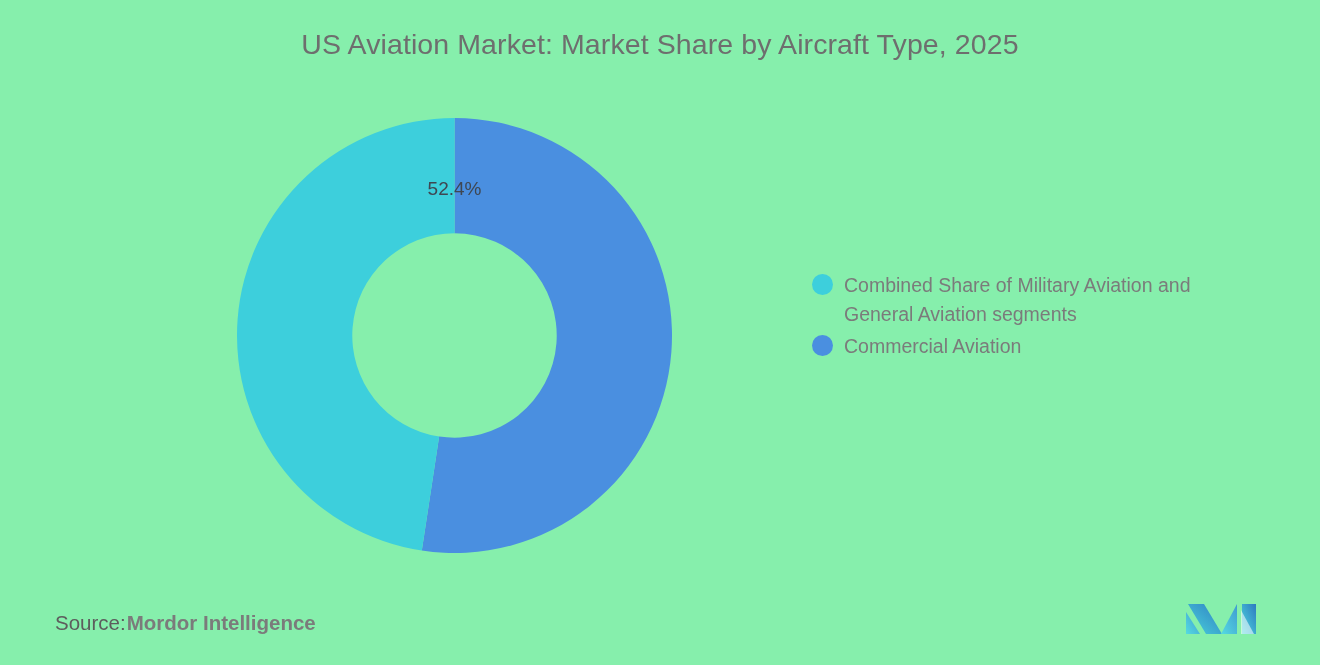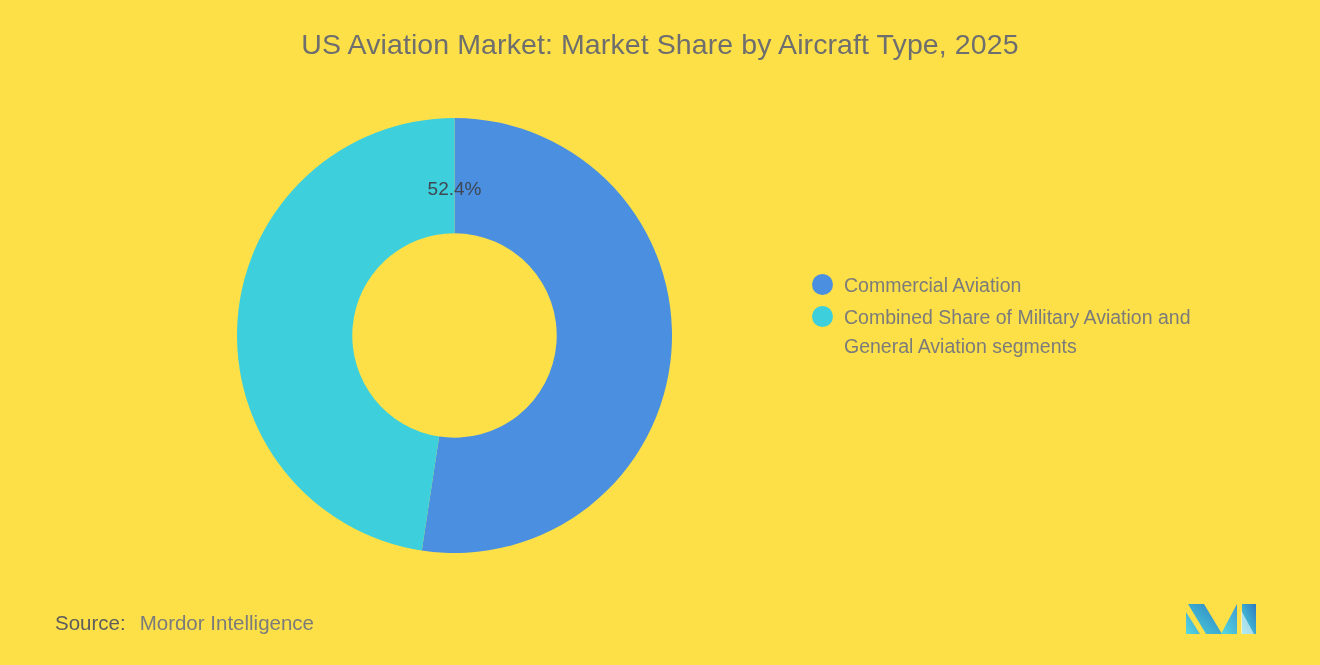--- a/index.html
+++ b/index.html
@@ -14,21 +14,21 @@
     font-family: "Liberation Sans", sans-serif;
     overflow: hidden;
   }
 
   .chart-page {
     position: absolute;
     left: 0;
     top: 0;
     width: 1320px;
     height: 665px;
-    background: #fde047;
+    background: #86efac;
   }
 
   
   .chart-title {
     position: absolute;
     left: 0;
     top: 28px;
     width: 1320px;
     text-align: center;
     font-size: 28.5px;
@@ -98,23 +98,23 @@
     top: 611px;
     font-size: 20.5px;
     color: #7b7b7b;
     white-space: nowrap;
   }
   .source-key {
     font-weight: 400;
     color: #5d5d5d;
   }
   .source-val {
-    font-weight: 400;
+    font-weight: 700;
     color: #7b7b7b;
-    margin-left: 14px;
+    margin-left: 1px;
   }
 
   .brand-logo {
     position: absolute;
     left: 1184px;
     top: 596px;
     width: 78px;
     height: 44px;
   }
   .brand-logo svg {
@@ -133,26 +133,26 @@
       <g>
         <path id="slice-0" d="M 217.5 0 A 217.5 217.5 0 1 1 184.82593436623532 432.53175448049626 L 202.1431891521306 318.56492460583326 A 102.225 102.225 0 1 0 217.5 115.275 Z" fill="#4a8fe0"></path>
         <path id="slice-1" d="M 184.82593436623532 432.53175448049626 A 217.5 217.5 0 0 1 217.49999999999997 0 L 217.49999999999997 115.275 A 102.225 102.225 0 0 0 202.1431891521306 318.56492460583326 Z" fill="#3dcfdc"></path>
       </g>
     </svg>
     <div class="slice-label">52.4%</div>
   </div>
 
   <div class="legend">
     <div class="legend-row">
+      <span class="legend-swatch" id="sw-1" style="background: rgb(61, 207, 220);"></span>
+      <span class="legend-label">Combined Share of Military Aviation and General Aviation segments</span>
+    </div>
+    <div class="legend-row">
       <span class="legend-swatch" id="sw-0" style="background: rgb(74, 143, 224);"></span>
       <span class="legend-label">Commercial Aviation</span>
-    </div>
-    <div class="legend-row">
-      <span class="legend-swatch" id="sw-1" style="background: rgb(61, 207, 220);"></span>
-      <span class="legend-label">Combined Share of Military Aviation and General Aviation segments</span>
     </div>
   </div>
 
   <div class="source-line">
     <span class="source-key">Source:</span><span class="source-val">Mordor Intelligence</span>
   </div>
 
   <div class="brand-logo">
     <svg width="78" height="44" viewBox="0 0 78 44">
       <defs>

